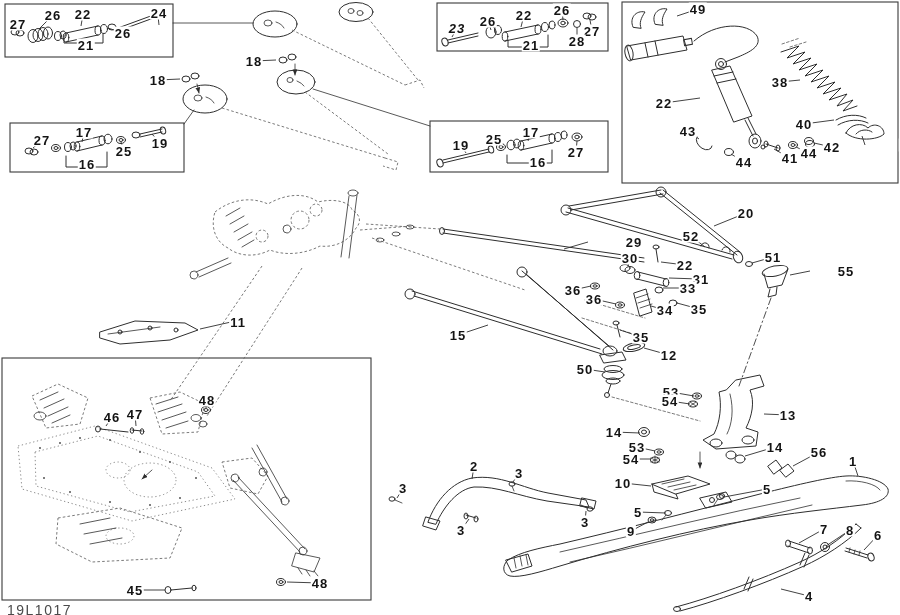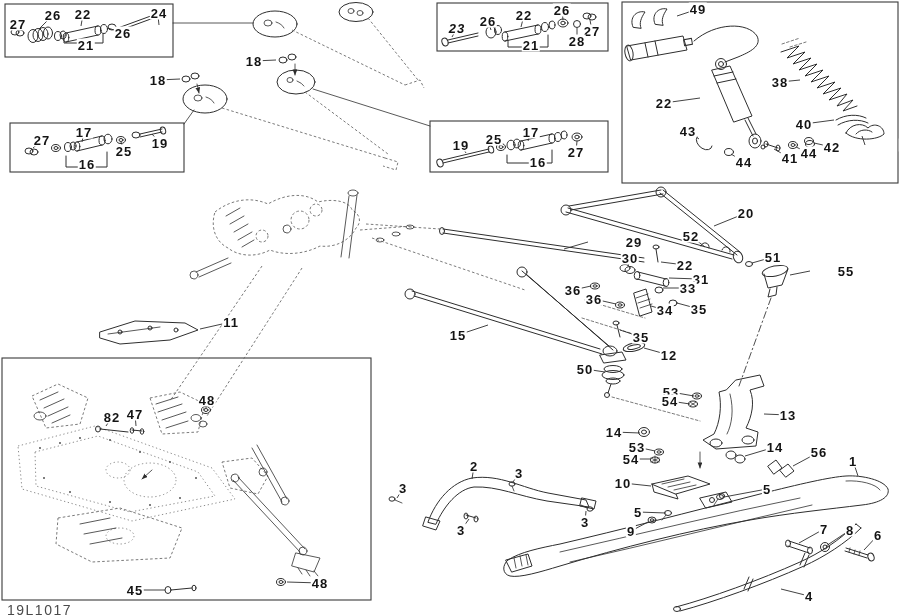--- a/index.html
+++ b/index.html
@@ -575,21 +575,21 @@
       <span class="plabel" style="left: 658px; top: 279px; margin-left: 43px;">31</span>
       <span class="plabel" style="left: 688px; top: 288px;">33</span>
       <span class="plabel" style="left: 573px; top: 290px;">36</span>
       <span class="plabel" style="left: 594px; top: 299px;">36</span>
       <span class="plabel" style="left: 665px; top: 310px;">34</span>
       <span class="plabel" style="left: 699px; top: 309px;">35</span>
       <span class="plabel" style="left: 641px; top: 337px;">35</span>
       <span class="plabel" style="left: 458px; top: 335px;">15</span>
       <span class="plabel" style="left: 669px; top: 355px;">12</span>
       <span class="plabel" style="left: 585px; top: 369px;">50</span>
-      <span class="plabel" style="left: 231px; top: 322px;">11</span>
+      <span class="plabel" style="left: 238px; top: 322px;">11</span>
       <span class="plabel" style="left: 671px; top: 392px;">53</span>
       <span class="plabel" style="left: 670px; top: 401px;">54</span>
       <span class="plabel" style="left: 788px; top: 415px;">13</span>
       <span class="plabel" style="left: 614px; top: 432px;">14</span>
       <span class="plabel" style="left: 637px; top: 447px;">53</span>
       <span class="plabel" style="left: 631px; top: 459px;">54</span>
       <span class="plabel" style="left: 775px; top: 447px;">14</span>
       <span class="plabel" style="left: 819px; top: 452px;">56</span>
       <span class="plabel" style="left: 623px; top: 483px;">10</span>
       <span class="plabel" style="left: 853px; top: 461px;">1</span>
@@ -599,20 +599,20 @@
       <span class="plabel" style="left: 824px; top: 529px;">7</span>
       <span class="plabel" style="left: 850px; top: 530px;">8</span>
       <span class="plabel" style="left: 878px; top: 535px;">6</span>
       <span class="plabel" style="left: 809px; top: 596px;">4</span>
       <span class="plabel" style="left: 474px; top: 466px;">2</span>
       <span class="plabel" style="left: 403px; top: 488px;">3</span>
       <span class="plabel" style="left: 519px; top: 473px;">3</span>
       <span class="plabel" style="left: 461px; top: 530px;">3</span>
       <span class="plabel" style="left: 585px; top: 522px;">3</span>
       <span class="plabel" style="left: 207px; top: 400px;">48</span>
-      <span class="plabel" style="left: 112px; top: 417px;">82</span>
+      <span class="plabel" style="left: 112px; top: 417px;">46</span>
       <span class="plabel" style="left: 135px; top: 414px;">47</span>
       <span class="plabel" style="left: 135px; top: 590px; text-align: right;">45</span>
       <span class="plabel" style="left: 320px; top: 583px;">48</span>
     </div>
 
 <span class="code">19L1017</span>
 </div>
 
 </body></html>

